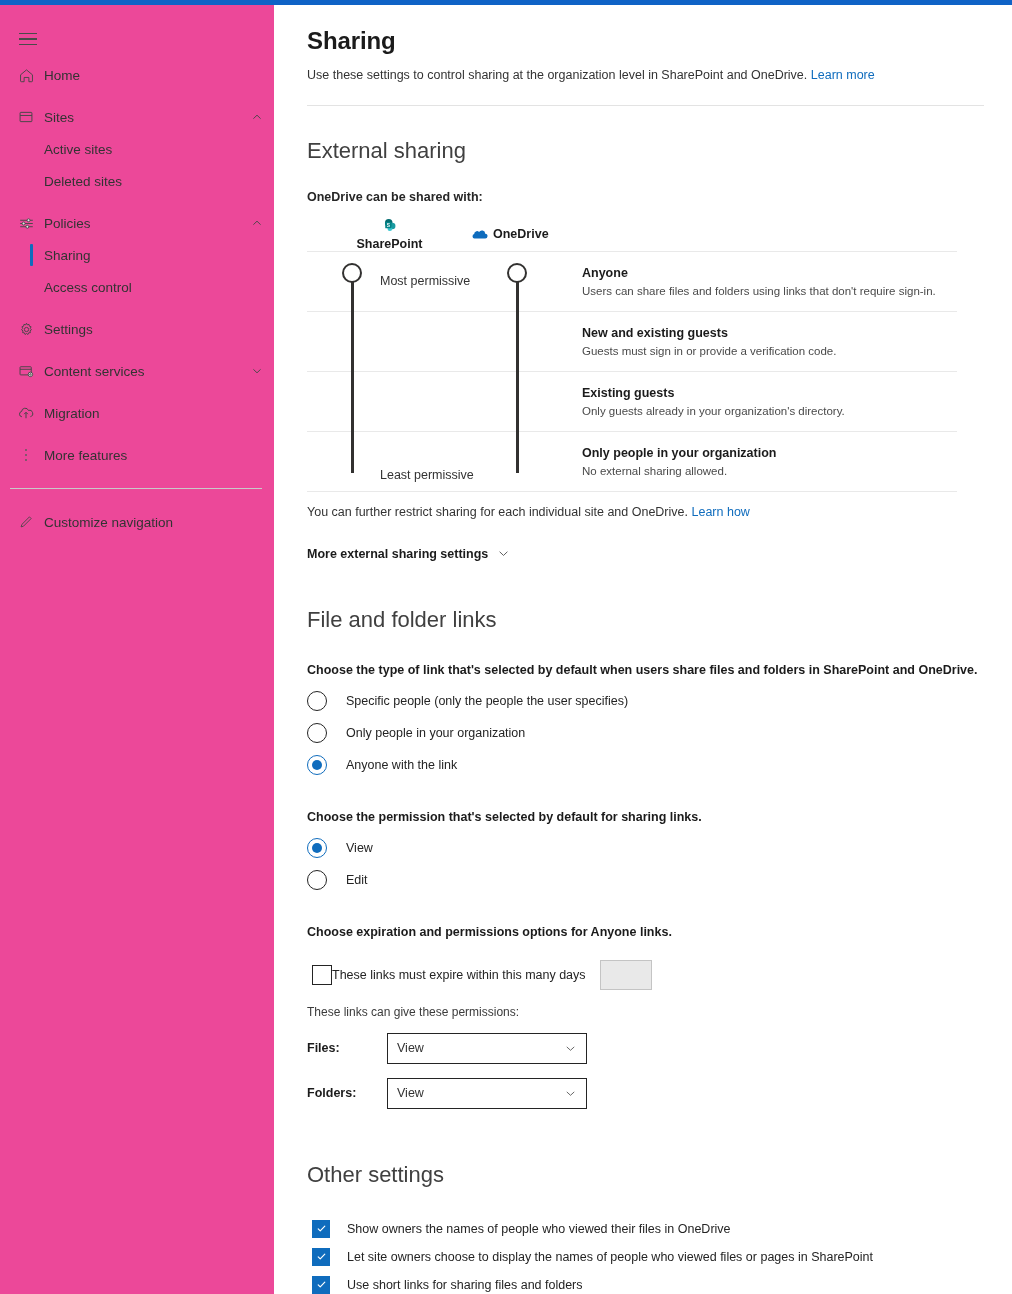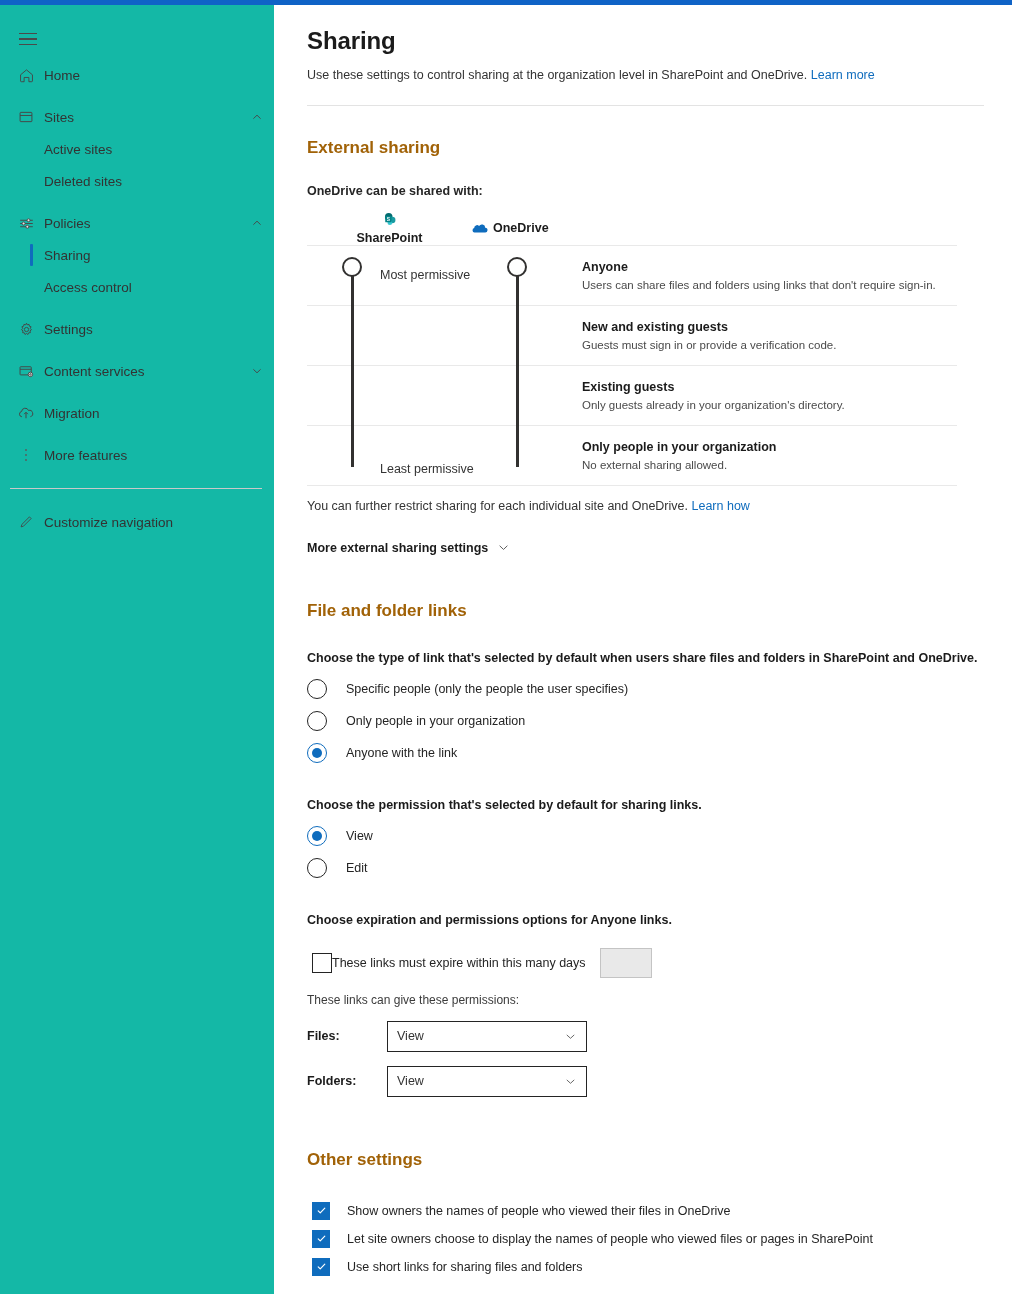--- a/index.html
+++ b/index.html
@@ -24,21 +24,21 @@
     width: 1012px; height: 5px;
     background: #0f63c6;
   }
 
   
   .sidebar {
     position: absolute;
     top: 5px; left: 0;
     width: 274px;
     height: 1289px;
-    background: #14b8a6;
+    background: #ec4899;
   }
   .hamburger {
     position: absolute;
     top: 16px; left: 10px;
     width: 36px; height: 36px;
     display: flex; align-items: center; justify-content: center;
     cursor: pointer;
   }
   .hamburger .bars { width: 18px; }
   .hamburger .bars span {
@@ -121,23 +121,23 @@
   a.link { color: #0f6cbd; text-decoration: none; margin-top: 36px; }
 
   .rule {
     height: 1px;
     background: #e3e3e3;
     margin-top: 21px;
     width: 677px;
   }
 
   h2.section {
-    font-size: 17px;
-    font-weight: 700;
-    color: #a16207;
+    font-size: 22px;
+    font-weight: 400;
+    color: #404040;
     margin: 32px 0 0 0;
   }
 
   .field-label {
     font-size: 12.5px;
     font-weight: bold;
     color: #262626;
     margin-top: 26px;
   }
 

